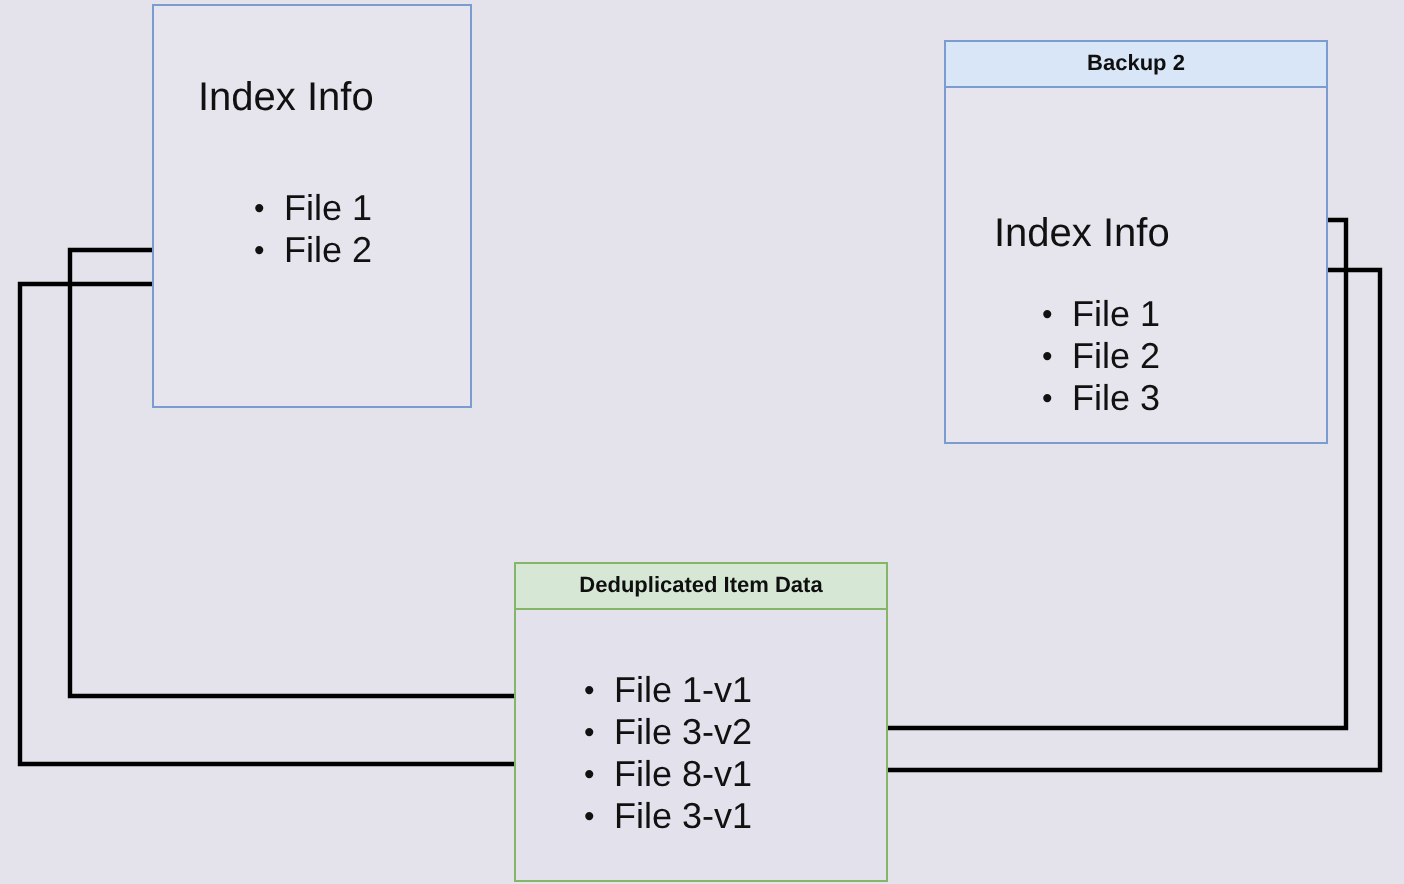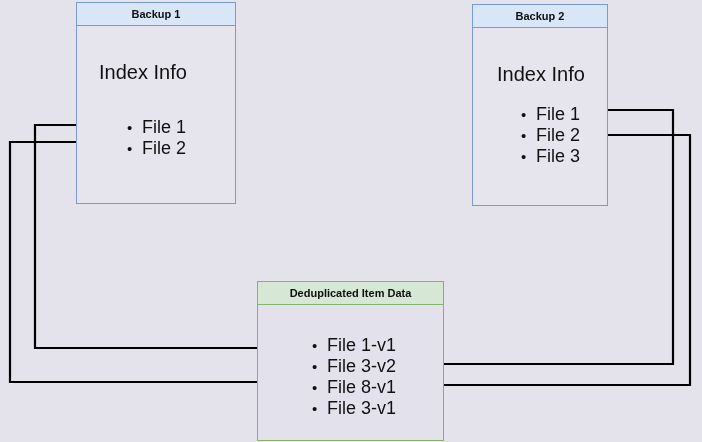--- a/index.html
+++ b/index.html
@@ -125,46 +125,45 @@
     <path d="M126,125 L35,125 L35,348 L293,348" fill="none" stroke="#000" stroke-width="2.2" marker-end="url(#arrow-r)"></path>
 
     <path d="M126,142 L10,142 L10,382 L293,382" fill="none" stroke="#000" stroke-width="2.2" marker-end="url(#arrow-r)"></path>
 
     <path d="M600,110 L673,110 L673,364 L398,364" fill="none" stroke="#000" stroke-width="2.2" marker-end="url(#arrow-l)"></path>
 
     <path d="M600,135 L690,135 L690,385 L394,385" fill="none" stroke="#000" stroke-width="2.2" marker-end="url(#arrow-l)"></path>
   </svg>
 
   <div class="node backup" style="left:76px; top:2px; width:160px; height:202px;">
-    <div class="node-header">Backup 1</div>
     <div class="node-body">
       <div class="index-label" style="left:22px; top:35px;">Index Info</div>
       <ul class="file-list" style="left:50px; top:91px;">
         <li>File 1</li>
         <li>File 2</li>
       </ul>
     </div>
   </div>
 
-  <div class="node backup" style="left:472px; top:4px; width:136px; height:202px;">
+  <div class="node backup" style="left:472px; top:20px; width:192px; height:202px;gap:27px;">
     <div class="node-header">Backup 2</div>
     <div class="node-body">
       <div class="index-label" style="left:24px; top:35px;">Index Info</div>
       <ul class="file-list" style="left:48px; top:76px;">
         <li>File 1</li>
         <li>File 2</li>
         <li>File 3</li>
       </ul>
     </div>
   </div>
 
   <div class="node dedup" style="left:257px; top:281px; width:187px; height:160px;">
     <div class="node-header">Deduplicated Item Data</div>
     <div class="node-body">
-      <ul class="file-list" style="left:54px; top:30px;">
+      <ul class="file-list" style="left:34px; top:30px;">
         <li>File 1-v1</li>
         <li>File 3-v2</li>
         <li>File 8-v1</li>
         <li>File 3-v1</li>
       </ul>
     </div>
   </div>
 
 </div>
 

